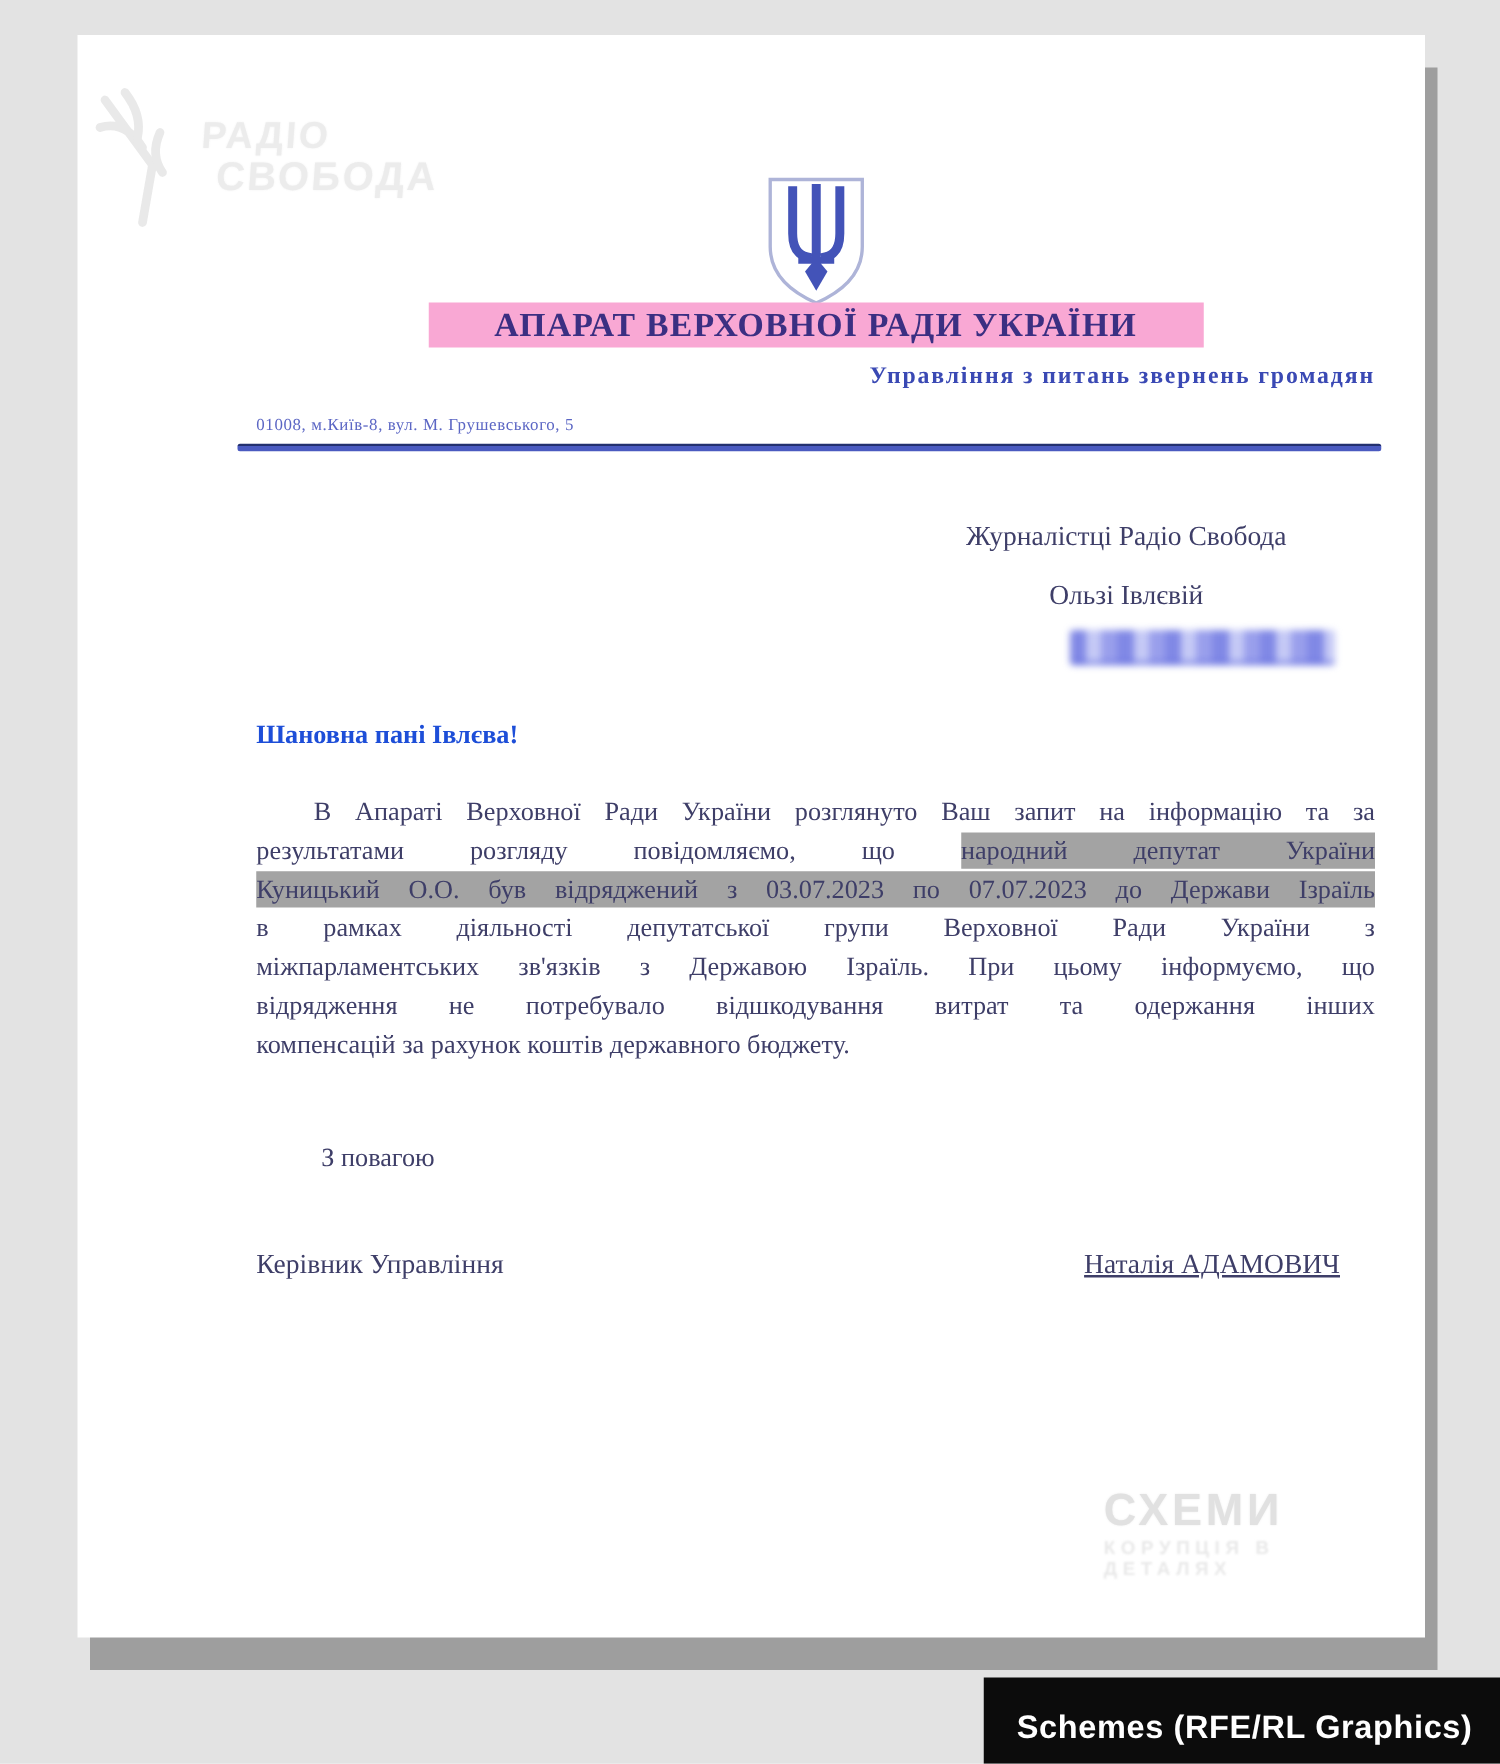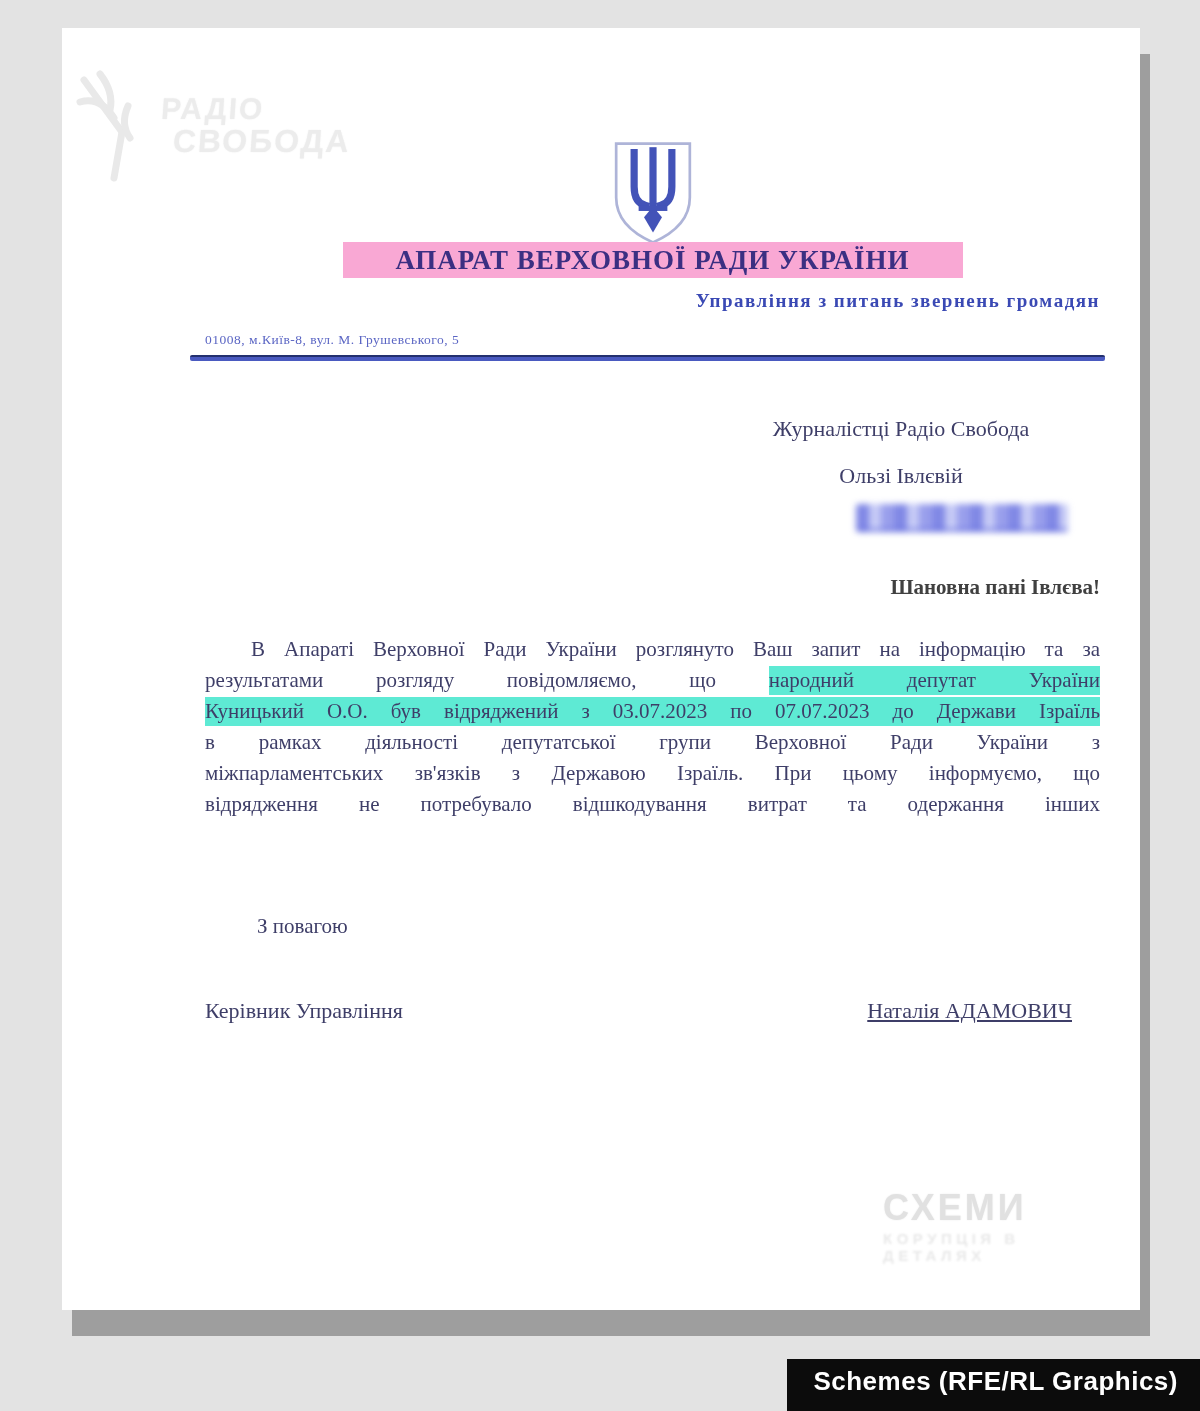--- a/index.html
+++ b/index.html
@@ -97,34 +97,34 @@
       rgba(92,102,222,.78) 0 13px,
       rgba(150,158,238,.55) 13px 25px,
       rgba(110,118,228,.7) 25px 38px);
     border-bottom:3px solid rgba(92,102,222,.8);
     border-radius:3px;
     filter:blur(3px);
   }
 
   .salutation {
     position:absolute; top:547px; left:0; width:100%;
-    text-align:right;
-    font-size:21px; font-weight:bold; color:#404040;
+    text-align:left;
+    font-size:21px; font-weight:bold; color:#1d4ed8;
   }
 
   
   .body-par {
     position:absolute; top:606px; left:0; width:100%;
     font-size:21px; line-height:31px; color:#3e3e68;
   }
   .bline { text-align:justify; text-align-last:justify; white-space:normal; }
   .bline.last { text-align-last:left; }
   .bline .ind { display:inline-block; width:46px; }
   .bline .hl {
-    background:#5eead4;
+    background:#a3a3a3;
     box-decoration-break:clone;
     padding:2px 0 3px;
   }
 
   .closing {
     position:absolute; top:886px; left:52px;
     font-size:21px; color:#3e3e68;
   }
 
   .sig-row { position:absolute; top:970px; left:0; width:100%; }
@@ -154,21 +154,21 @@
     color:#e9e9e9; filter:blur(1px);
   }
 
   
   .credit {
     position:absolute; right:0; bottom:0;
     background:#0c0c0c;
     color:#ffffff;
     font-family:"Liberation Sans",sans-serif;
     font-weight:bold; font-size:26px;
-    padding:7px 22px 14px 26px;
+    padding:24px 22px 14px 26px;
     letter-spacing:.5px;
   }
 </style>
 </head>
 <body>
 
 <div class="page">
 
   <div class="rs-watermark">
     <svg class="rs-torch" viewBox="0 0 90 120">
@@ -218,20 +218,21 @@
 
     <div class="salutation">Шановна пані Івлєва!</div>
 
     <div class="body-par">
         <div class="bline"><span class="ind"></span><span>В Апараті Верховної Ради України розглянуто Ваш запит на інформацію та за</span></div>
         <div class="bline"><span>результатами розгляду повідомляємо, що </span><span class="hl">народний депутат України</span></div>
         <div class="bline"><span class="hl">Куницький  О.О. був відряджений з 03.07.2023 по 07.07.2023 до Держави Ізраїль</span></div>
         <div class="bline"><span>в рамках діяльності депутатської групи Верховної Ради України з</span></div>
         <div class="bline"><span>міжпарламентських зв'язків з Державою Ізраїль. При цьому інформуємо, що</span></div>
         <div class="bline"><span>відрядження не потребувало відшкодування витрат та одержання інших</span></div>
+        <div class="bline last"><span>компенсацій за рахунок коштів державного бюджету.</span></div>
       </div>
 
     <div class="closing">З повагою</div>
 
     <div class="sig-row">
       <div class="sig-position">Керівник Управління</div>
       <div class="sig-name">Наталія АДАМОВИЧ</div>
     </div>
 
     <div class="schemes-wm">

